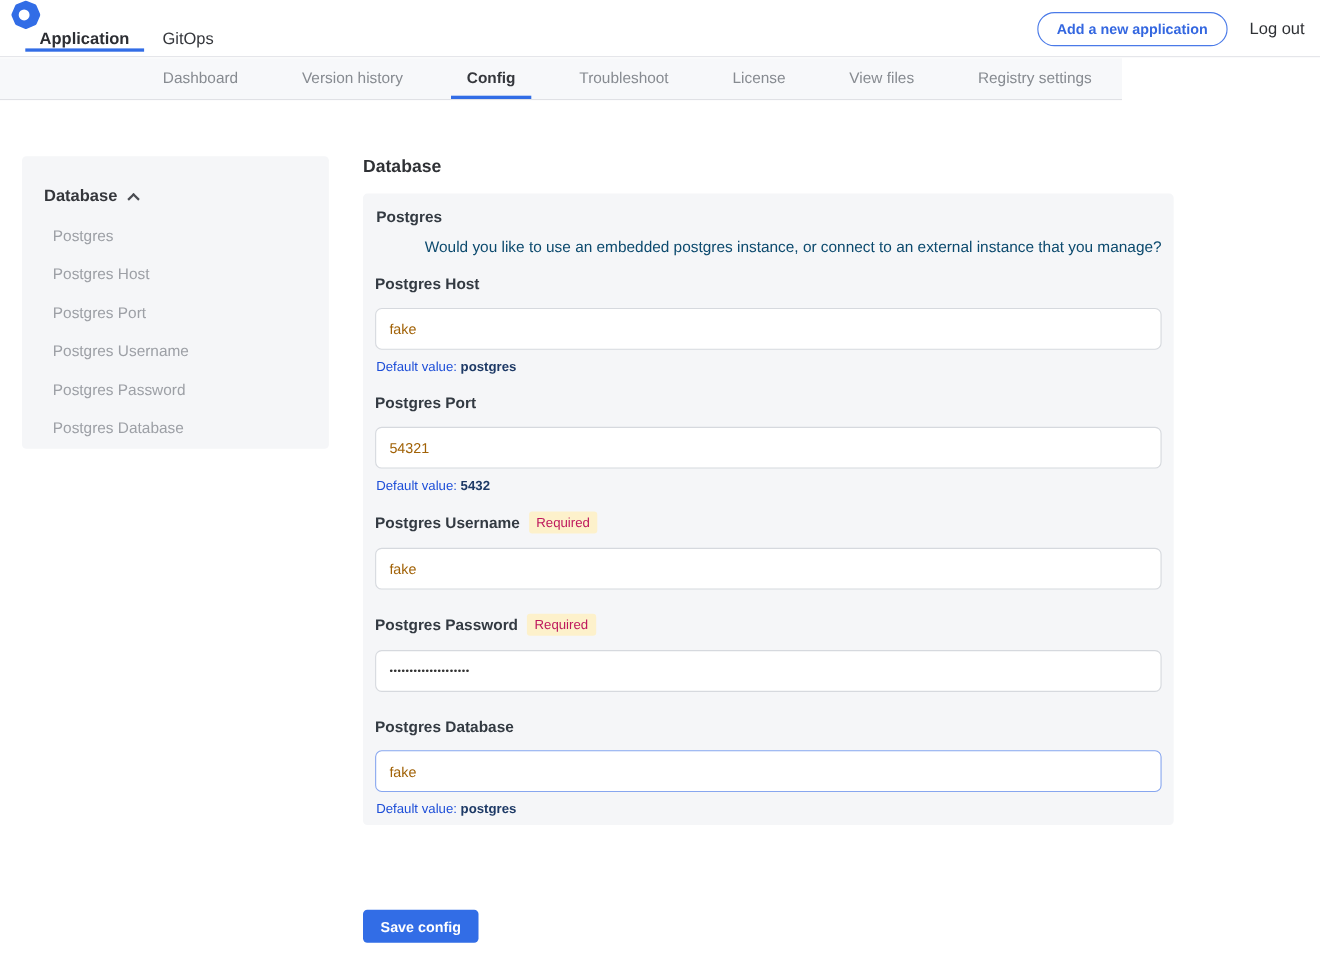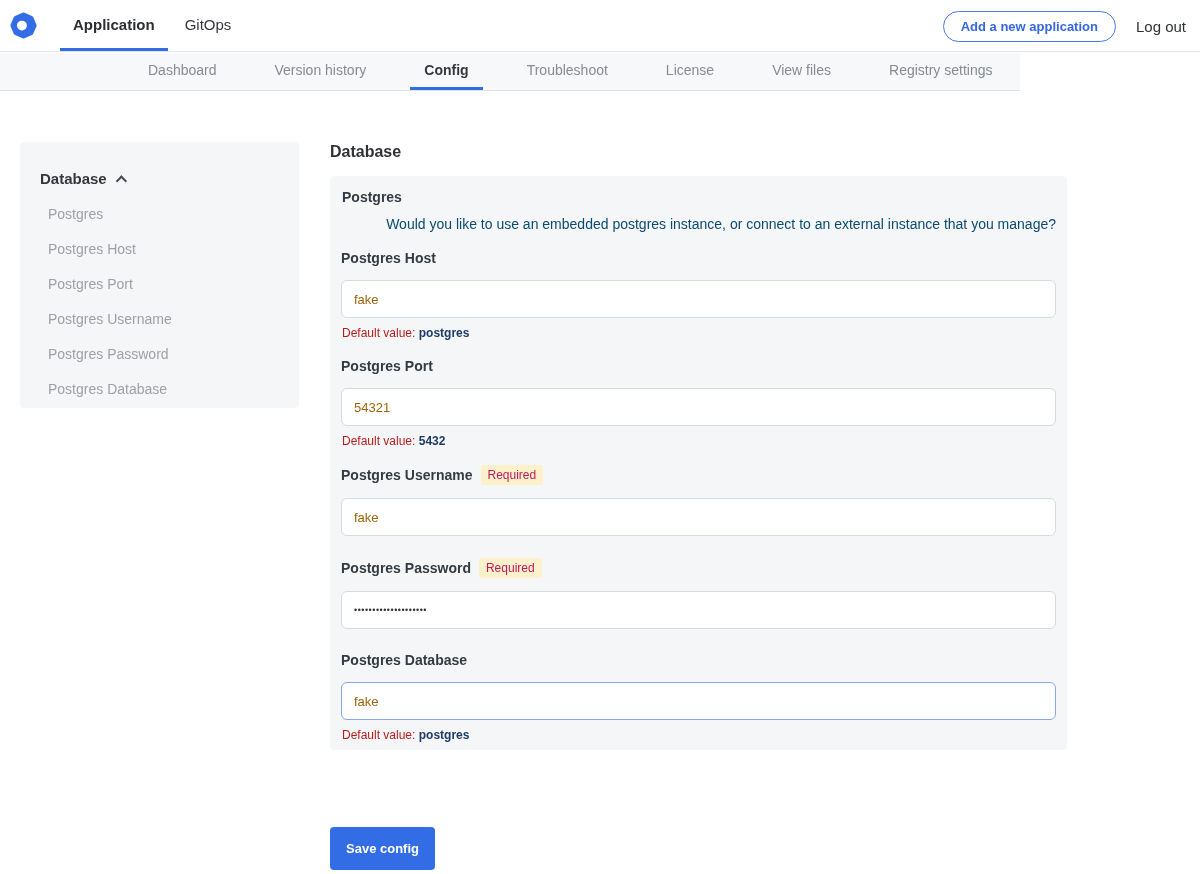--- a/index.html
+++ b/index.html
@@ -4,21 +4,21 @@
 <style>
   * { margin: 0; padding: 0; box-sizing: border-box; }
   html, body { width: 1200px; height: 874px; background: #ffffff; overflow: hidden; }
   body { font-family: "Liberation Sans", "DejaVu Sans", sans-serif; color: #34363b; }
   .screen { position: relative; width: 1200px; height: 874px; background: #fff; }
 
   
   .topbar {
     position: absolute; top: 0; left: 0; width: 1200px; height: 52px;
     background: #fff; border-bottom: 1px solid #e3e4e8;
-    display: flex; align-items: stretch;
+    display: flex; align-items: stretch; flex-direction: column;
   }
   .logo-wrap { display: flex; align-items: center; margin-left: 10px; }
   .top-tabs { display: flex; align-items: stretch; margin-left: 19px; }
   .top-tab {
     display: flex; align-items: center; padding: 0 13px; cursor: pointer;
     font-size: 15px; font-weight: 600; color: #35373c;
     border-bottom: 3px solid transparent; margin-left: 4px;
   }
   .top-tab.active { border-bottom-color: #326de6; color: #2c2e33; }
   .topbar-right { position: absolute; right: 0; top: 0; height: 52px; display: flex; align-items: center; }
@@ -90,25 +90,25 @@
   }
   .text-input {
     display: block; width: 100%; height: 38px; margin-top: 13px;
     border: 1px solid #d6d9de; border-radius: 6px; background: #fff;
     padding: 0 12px; font-size: 13px; color: #a16207;
     font-family: "Liberation Sans", "DejaVu Sans", sans-serif; outline: none;
   }
   .text-input.focused { border-color: #87a6ef; }
   .text-input.password { font-size: 9px; letter-spacing: 0.5px; color: #333; }
   .default-line { margin-top: 8px; font-size: 12px; line-height: 15px; margin-left: 1px; }
-  .default-label { color: #b91c1c; }
+  .default-label { color: #1d4ed8; }
   .default-value { color: #1e3a66; font-weight: 700; }
 
   .save-btn {
-    position: absolute; left: 330px; top: 827px; height: 43px; padding: 0 16px;
+    position: absolute; left: 330px; top: 827px; height: 30px; padding: 0 16px;
     background: #326de6; border: none; border-radius: 4px;
     color: #fff; font-size: 13px; font-weight: 700; cursor: pointer;
     font-family: inherit;
   }
 </style>
 </head>
 <body>
 
 <div class="screen">
 

